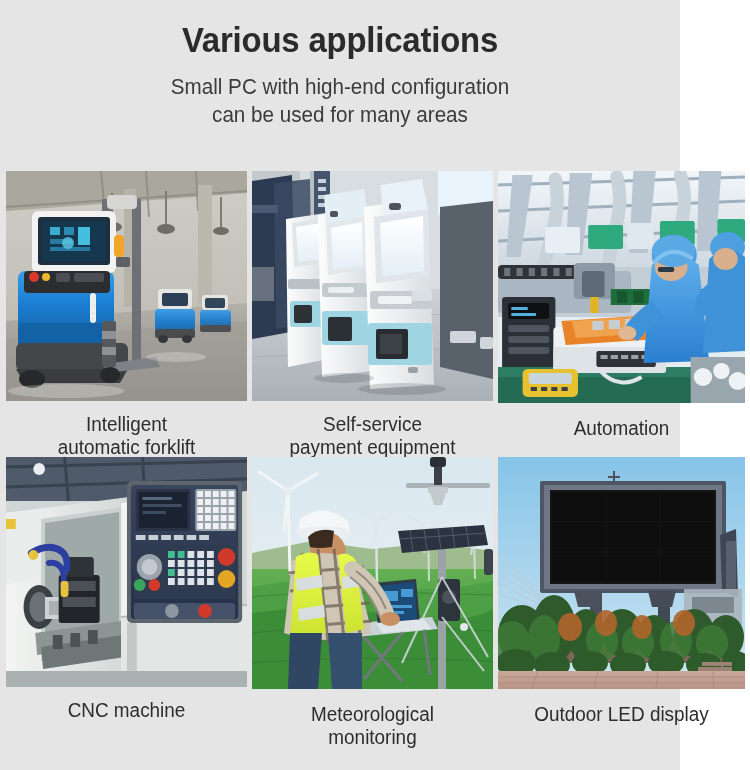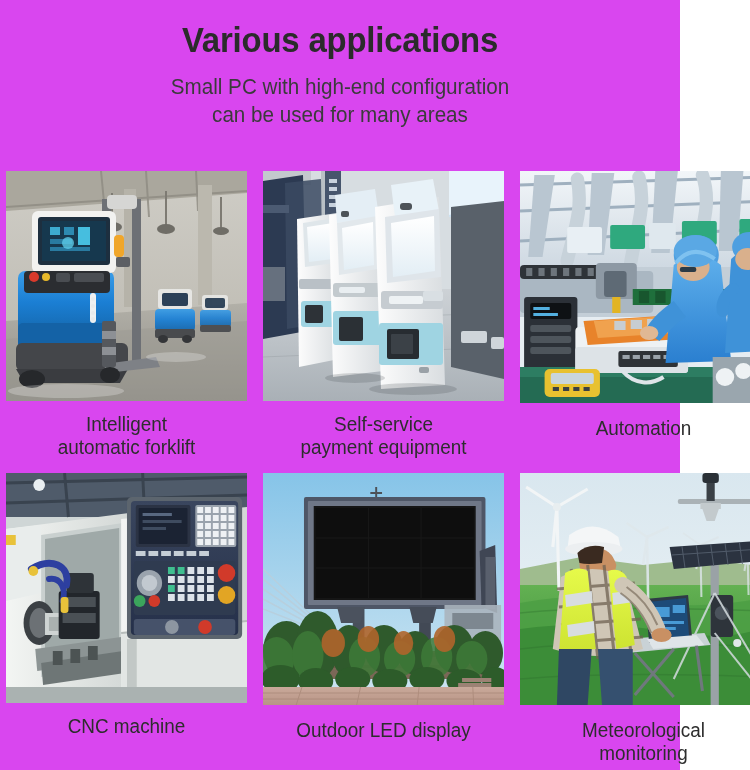--- a/index.html
+++ b/index.html
@@ -1,21 +1,21 @@
 <!DOCTYPE html>
 <html><head>
 <meta charset="utf-8">
 <style>
   html,body{margin:0;padding:0;}
   body{
     width:750px;height:770px;background:#ffffff;overflow:hidden;
     font-family:"Liberation Sans","DejaVu Sans",sans-serif;
     -webkit-font-smoothing:antialiased;
   }
-  .page{position:relative;width:680px;height:770px;background:#d946ef;}
+  .page{position:relative;width:680px;height:770px;background:#e5e5e5;}
 
   
   .header{text-align:center;padding-top:22px;}
   .title{
     font-size:35px;font-weight:bold;color:#2b2b2b;letter-spacing:-0.2px;
     line-height:1.05;margin:0;
     transform:scaleX(0.94);transform-origin:center;
   }
   .subtitle{
     font-size:21.5px;color:#3b3b3b;line-height:1.33;margin:14px 0 0 0;
@@ -23,21 +23,20 @@
   }
   .subtitle .sline{display:block;}
 
   
   .grid{
     position:absolute;left:6px;top:171px;width:738px;
     display:grid;
     grid-template-columns:241px 241px 247px;
     column-gap:5px;
     row-gap:0px;
-    gap:16px;
   }
   .cell{display:flex;flex-direction:column;}
   .thumb{
     position:relative;width:100%;height:230px;overflow:hidden;background:#d8dadb;
   }
   .cell.r2 .thumb{height:232px;}
   .thumb svg{display:block;width:100%;height:100%;}
   .caption{
     text-align:center;font-size:19.5px;color:#2d2d2d;line-height:1.18;
     padding-top:12px;height:54px;box-sizing:border-box;
@@ -581,133 +580,20 @@
           <rect x="0" y="214" width="247" height="16" fill="#aab2b1"></rect>
         </svg>
       </div>
       <div class="caption">
         <span class="cline">CNC machine</span>
       </div>
     </div>
 
     <div class="cell r2">
       <div class="thumb">
-        <svg viewBox="0 0 247 232" preserveAspectRatio="none">
-          <defs>
-            <linearGradient id="ldSky" x1="0" y1="0" x2="0" y2="1">
-              <stop offset="0" stop-color="#86c4e8"></stop>
-                <stop offset="1" stop-color="#cfe6f2"></stop>
-            </linearGradient>
-            <linearGradient id="ldGround" x1="0" y1="0" x2="0" y2="1">
-              <stop offset="0" stop-color="#c9a99a"></stop>
-                <stop offset="1" stop-color="#b89486"></stop>
-            </linearGradient>
-          </defs>
-          <rect width="247" height="232" fill="url(#ldSky)"></rect>
-
-          <g stroke="#b8cfdd" stroke-width="1.6" opacity=".9">
-            <line x1="0" y1="96" x2="58" y2="150"></line>
-            <line x1="0" y1="106" x2="58" y2="152"></line>
-            <line x1="0" y1="116" x2="58" y2="154"></line>
-            <line x1="0" y1="126" x2="58" y2="156"></line>
-            <line x1="0" y1="136" x2="58" y2="158"></line>
-          </g>
-
-          <g stroke="#4d5157" stroke-width="2">
-            <line x1="116" y1="14" x2="116" y2="26"></line>
-            <line x1="110" y1="20" x2="122" y2="20"></line>
-          </g>
-
-          <rect x="42" y="24" width="186" height="112" rx="2" fill="#4e5666"></rect>
-          <rect x="46" y="28" width="178" height="104" rx="1" fill="#6f7787"></rect>
-          <rect x="52" y="33" width="166" height="94" fill="#151515"></rect>
-          <rect x="54" y="35" width="162" height="90" fill="#0e0e0e"></rect>
-
-          <g stroke="#1d1d1d" stroke-width="1" opacity=".7">
-            <line x1="108" y1="35" x2="108" y2="125"></line>
-            <line x1="162" y1="35" x2="162" y2="125"></line>
-            <line x1="54" y1="65" x2="216" y2="65"></line>
-            <line x1="54" y1="95" x2="216" y2="95"></line>
-          </g>
-
-          <polygon points="222,78 238,72 240,140 224,134" fill="#3f4654"></polygon>
-          <rect x="228" y="84" width="10" height="52" fill="#59606d"></rect>
-
-          <rect x="92" y="134" width="12" height="90" fill="#49505c"></rect>
-          <rect x="160" y="134" width="12" height="88" fill="#424955"></rect>
-          <polygon points="76,134 104,134 100,150 80,150" fill="#4b525e"></polygon>
-          <polygon points="150,134 178,134 174,150 154,150" fill="#454c58"></polygon>
-
-          <rect x="186" y="132" width="58" height="48" fill="#aab4bc" opacity=".9"></rect>
-          <rect x="194" y="140" width="42" height="16" fill="#7d8790"></rect>
-
-          <rect x="60" y="178" width="172" height="28" fill="#7b6757"></rect>
-          <g fill="#6a5848" opacity=".7">
-            <rect x="62" y="180" width="166" height="4"></rect>
-            <rect x="62" y="192" width="166" height="3"></rect>
-          </g>
-
-          <g fill="#2f5a2c">
-            <ellipse cx="24" cy="178" rx="24" ry="30"></ellipse>
-            <ellipse cx="56" cy="172" rx="22" ry="34"></ellipse>
-            <ellipse cx="88" cy="178" rx="18" ry="26"></ellipse>
-            <ellipse cx="124" cy="176" rx="20" ry="24"></ellipse>
-            <ellipse cx="156" cy="180" rx="18" ry="22"></ellipse>
-            <ellipse cx="196" cy="176" rx="20" ry="24"></ellipse>
-            <ellipse cx="228" cy="180" rx="18" ry="22"></ellipse>
-          </g>
-          <g fill="#3e7a38" opacity=".85">
-            <ellipse cx="14" cy="186" rx="18" ry="22"></ellipse>
-            <ellipse cx="46" cy="182" rx="16" ry="24"></ellipse>
-            <ellipse cx="104" cy="184" rx="16" ry="20"></ellipse>
-            <ellipse cx="140" cy="186" rx="16" ry="18"></ellipse>
-            <ellipse cx="178" cy="184" rx="16" ry="20"></ellipse>
-            <ellipse cx="214" cy="186" rx="16" ry="18"></ellipse>
-          </g>
-
-          <g fill="#b0652b" opacity=".9">
-            <ellipse cx="72" cy="170" rx="12" ry="14"></ellipse>
-            <ellipse cx="108" cy="166" rx="11" ry="13"></ellipse>
-            <ellipse cx="144" cy="170" rx="10" ry="12"></ellipse>
-            <ellipse cx="186" cy="166" rx="11" ry="13"></ellipse>
-          </g>
-
-          <g fill="#2d5c2a">
-            <ellipse cx="18" cy="206" rx="20" ry="14"></ellipse>
-            <ellipse cx="54" cy="208" rx="18" ry="13"></ellipse>
-            <ellipse cx="92" cy="206" rx="18" ry="12"></ellipse>
-            <ellipse cx="130" cy="208" rx="18" ry="12"></ellipse>
-            <ellipse cx="168" cy="206" rx="18" ry="12"></ellipse>
-            <ellipse cx="206" cy="208" rx="18" ry="12"></ellipse>
-            <ellipse cx="238" cy="206" rx="14" ry="12"></ellipse>
-          </g>
-
-          <rect x="0" y="214" width="247" height="18" fill="url(#ldGround)"></rect>
-          <g stroke="#a98878" stroke-width="1" opacity=".8">
-            <line x1="0" y1="220" x2="247" y2="220"></line>
-            <line x1="0" y1="226" x2="247" y2="226"></line>
-            <line x1="40" y1="214" x2="34" y2="232"></line>
-            <line x1="100" y1="214" x2="96" y2="232"></line>
-            <line x1="160" y1="214" x2="158" y2="232"></line>
-            <line x1="215" y1="214" x2="216" y2="232"></line>
-          </g>
-
-          <g fill="#9c8274">
-            <rect x="200" y="210" width="34" height="4"></rect>
-            <rect x="204" y="205" width="30" height="4"></rect>
-          </g>
-        </svg>
-      </div>
-      <div class="caption">
-        <span class="cline">Outdoor LED display</span>
-      </div>
-    </div>
-
-    <div class="cell r2">
-      <div class="thumb">
         <svg viewBox="0 0 241 232" preserveAspectRatio="none">
           <defs>
             <linearGradient id="meSky" x1="0" y1="0" x2="0" y2="1">
               <stop offset="0" stop-color="#d9e7ef"></stop>
                 <stop offset="1" stop-color="#eef4f6"></stop>
             </linearGradient>
             <linearGradient id="meField" x1="0" y1="0" x2="0" y2="1">
               <stop offset="0" stop-color="#63b152"></stop>
                 <stop offset="1" stop-color="#2f7d33"></stop>
             </linearGradient>
@@ -847,14 +733,127 @@
             <path d="M76 176 L80 232 L110 232 L110 176 Z" fill="#35506f"></path>
           </g>
         </svg>
       </div>
       <div class="caption">
         <span class="cline">Meteorological</span>
         <span class="cline">monitoring</span>
       </div>
     </div>
 
+    <div class="cell r2">
+      <div class="thumb">
+        <svg viewBox="0 0 247 232" preserveAspectRatio="none">
+          <defs>
+            <linearGradient id="ldSky" x1="0" y1="0" x2="0" y2="1">
+              <stop offset="0" stop-color="#86c4e8"></stop>
+                <stop offset="1" stop-color="#cfe6f2"></stop>
+            </linearGradient>
+            <linearGradient id="ldGround" x1="0" y1="0" x2="0" y2="1">
+              <stop offset="0" stop-color="#c9a99a"></stop>
+                <stop offset="1" stop-color="#b89486"></stop>
+            </linearGradient>
+          </defs>
+          <rect width="247" height="232" fill="url(#ldSky)"></rect>
+
+          <g stroke="#b8cfdd" stroke-width="1.6" opacity=".9">
+            <line x1="0" y1="96" x2="58" y2="150"></line>
+            <line x1="0" y1="106" x2="58" y2="152"></line>
+            <line x1="0" y1="116" x2="58" y2="154"></line>
+            <line x1="0" y1="126" x2="58" y2="156"></line>
+            <line x1="0" y1="136" x2="58" y2="158"></line>
+          </g>
+
+          <g stroke="#4d5157" stroke-width="2">
+            <line x1="116" y1="14" x2="116" y2="26"></line>
+            <line x1="110" y1="20" x2="122" y2="20"></line>
+          </g>
+
+          <rect x="42" y="24" width="186" height="112" rx="2" fill="#4e5666"></rect>
+          <rect x="46" y="28" width="178" height="104" rx="1" fill="#6f7787"></rect>
+          <rect x="52" y="33" width="166" height="94" fill="#151515"></rect>
+          <rect x="54" y="35" width="162" height="90" fill="#0e0e0e"></rect>
+
+          <g stroke="#1d1d1d" stroke-width="1" opacity=".7">
+            <line x1="108" y1="35" x2="108" y2="125"></line>
+            <line x1="162" y1="35" x2="162" y2="125"></line>
+            <line x1="54" y1="65" x2="216" y2="65"></line>
+            <line x1="54" y1="95" x2="216" y2="95"></line>
+          </g>
+
+          <polygon points="222,78 238,72 240,140 224,134" fill="#3f4654"></polygon>
+          <rect x="228" y="84" width="10" height="52" fill="#59606d"></rect>
+
+          <rect x="92" y="134" width="12" height="90" fill="#49505c"></rect>
+          <rect x="160" y="134" width="12" height="88" fill="#424955"></rect>
+          <polygon points="76,134 104,134 100,150 80,150" fill="#4b525e"></polygon>
+          <polygon points="150,134 178,134 174,150 154,150" fill="#454c58"></polygon>
+
+          <rect x="186" y="132" width="58" height="48" fill="#aab4bc" opacity=".9"></rect>
+          <rect x="194" y="140" width="42" height="16" fill="#7d8790"></rect>
+
+          <rect x="60" y="178" width="172" height="28" fill="#7b6757"></rect>
+          <g fill="#6a5848" opacity=".7">
+            <rect x="62" y="180" width="166" height="4"></rect>
+            <rect x="62" y="192" width="166" height="3"></rect>
+          </g>
+
+          <g fill="#2f5a2c">
+            <ellipse cx="24" cy="178" rx="24" ry="30"></ellipse>
+            <ellipse cx="56" cy="172" rx="22" ry="34"></ellipse>
+            <ellipse cx="88" cy="178" rx="18" ry="26"></ellipse>
+            <ellipse cx="124" cy="176" rx="20" ry="24"></ellipse>
+            <ellipse cx="156" cy="180" rx="18" ry="22"></ellipse>
+            <ellipse cx="196" cy="176" rx="20" ry="24"></ellipse>
+            <ellipse cx="228" cy="180" rx="18" ry="22"></ellipse>
+          </g>
+          <g fill="#3e7a38" opacity=".85">
+            <ellipse cx="14" cy="186" rx="18" ry="22"></ellipse>
+            <ellipse cx="46" cy="182" rx="16" ry="24"></ellipse>
+            <ellipse cx="104" cy="184" rx="16" ry="20"></ellipse>
+            <ellipse cx="140" cy="186" rx="16" ry="18"></ellipse>
+            <ellipse cx="178" cy="184" rx="16" ry="20"></ellipse>
+            <ellipse cx="214" cy="186" rx="16" ry="18"></ellipse>
+          </g>
+
+          <g fill="#b0652b" opacity=".9">
+            <ellipse cx="72" cy="170" rx="12" ry="14"></ellipse>
+            <ellipse cx="108" cy="166" rx="11" ry="13"></ellipse>
+            <ellipse cx="144" cy="170" rx="10" ry="12"></ellipse>
+            <ellipse cx="186" cy="166" rx="11" ry="13"></ellipse>
+          </g>
+
+          <g fill="#2d5c2a">
+            <ellipse cx="18" cy="206" rx="20" ry="14"></ellipse>
+            <ellipse cx="54" cy="208" rx="18" ry="13"></ellipse>
+            <ellipse cx="92" cy="206" rx="18" ry="12"></ellipse>
+            <ellipse cx="130" cy="208" rx="18" ry="12"></ellipse>
+            <ellipse cx="168" cy="206" rx="18" ry="12"></ellipse>
+            <ellipse cx="206" cy="208" rx="18" ry="12"></ellipse>
+            <ellipse cx="238" cy="206" rx="14" ry="12"></ellipse>
+          </g>
+
+          <rect x="0" y="214" width="247" height="18" fill="url(#ldGround)"></rect>
+          <g stroke="#a98878" stroke-width="1" opacity=".8">
+            <line x1="0" y1="220" x2="247" y2="220"></line>
+            <line x1="0" y1="226" x2="247" y2="226"></line>
+            <line x1="40" y1="214" x2="34" y2="232"></line>
+            <line x1="100" y1="214" x2="96" y2="232"></line>
+            <line x1="160" y1="214" x2="158" y2="232"></line>
+            <line x1="215" y1="214" x2="216" y2="232"></line>
+          </g>
+
+          <g fill="#9c8274">
+            <rect x="200" y="210" width="34" height="4"></rect>
+            <rect x="204" y="205" width="30" height="4"></rect>
+          </g>
+        </svg>
+      </div>
+      <div class="caption">
+        <span class="cline">Outdoor LED display</span>
+      </div>
+    </div>
+
   </div>
 </div>
 
 </body></html>

